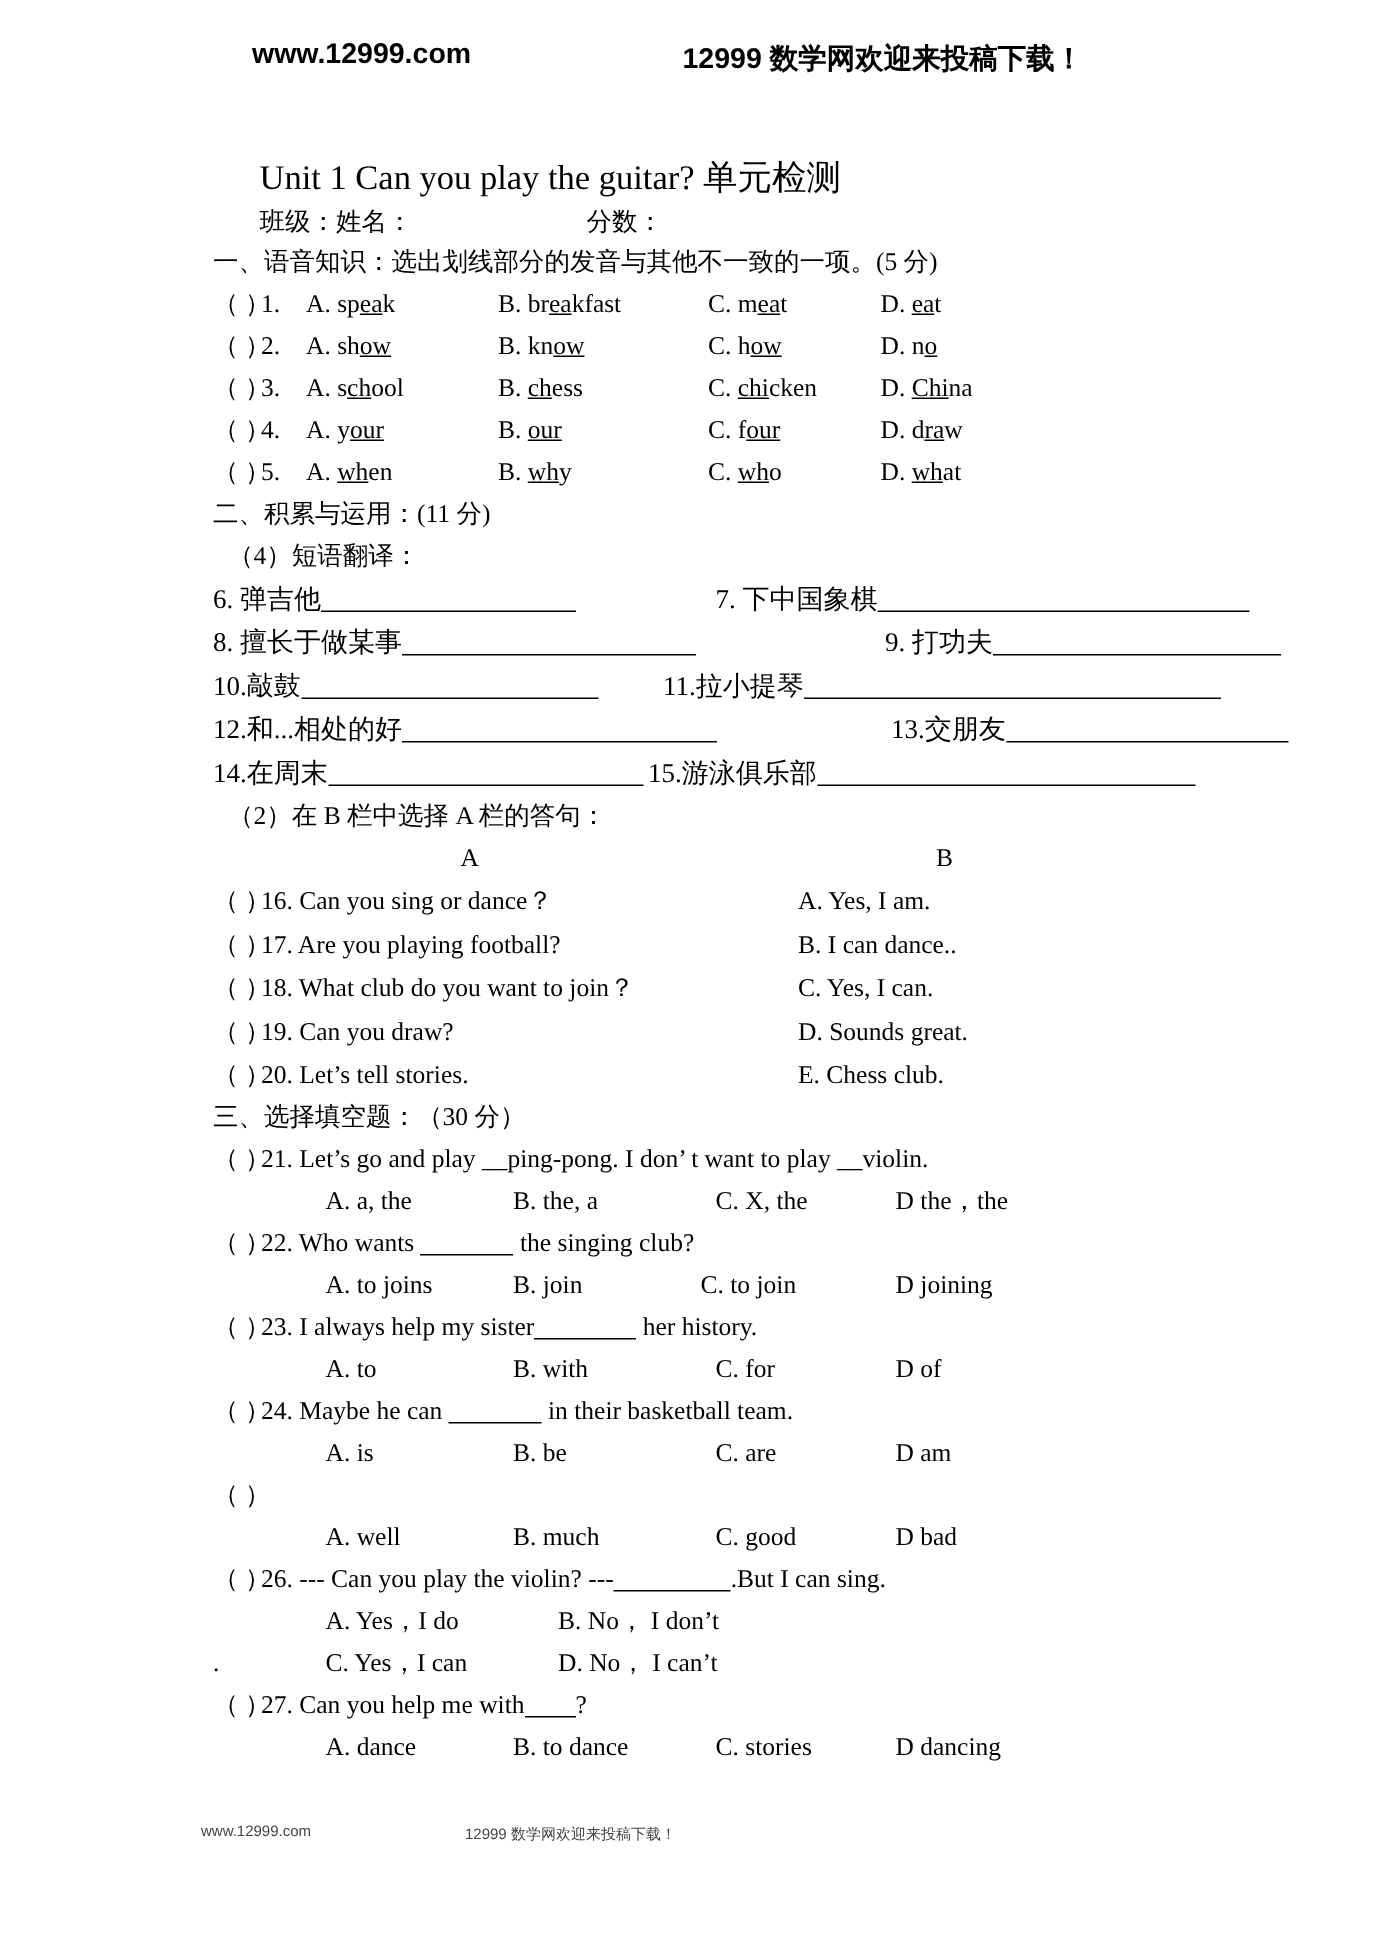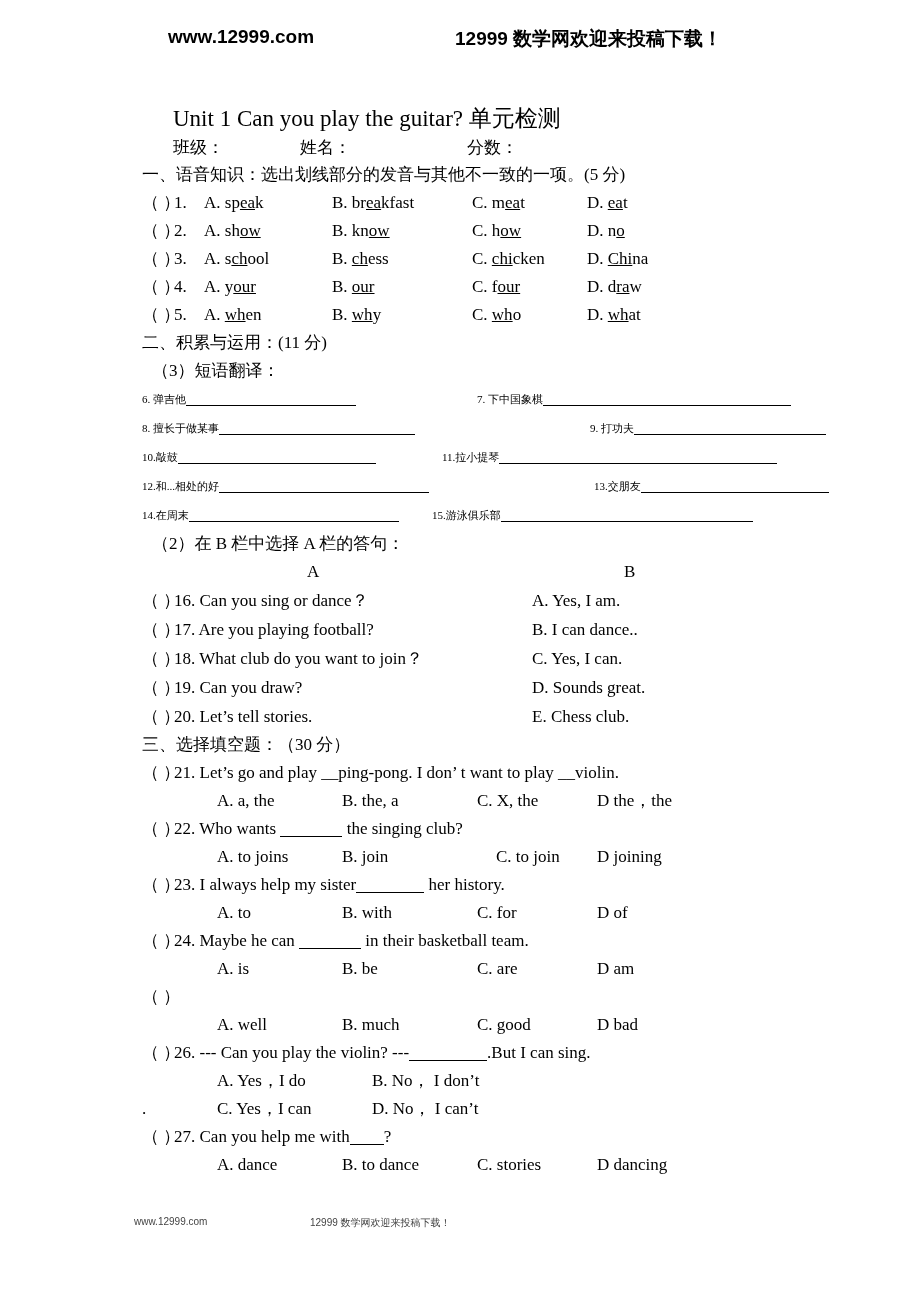--- a/index.html
+++ b/index.html
@@ -92,21 +92,21 @@
   }
 
   .info-line {
     position: relative;
     height: 27px;
     margin-left: 173px;
     font-size: 17px;
     line-height: 27px;
     white-space: nowrap;
   }
-  .info-line span.f2 { margin-left: 76px; }
+  .info-line span.f2 { }
   .info-line span.f3 { margin-left: 116px; }
 
   .section-head {
     margin-left: 142px;
     font-size: 17px;
     line-height: 28px;
     white-space: nowrap;
   }
   .sub-head {
     margin-left: 152px;
@@ -130,21 +130,21 @@
   .pho-row .oB    { position: absolute; left: 190px; }
   .pho-row .oC    { position: absolute; left: 330px; }
   .pho-row .oD    { position: absolute; left: 445px; }
   u { text-decoration: underline; text-underline-offset: 1px; }
 
   
   .trans-row {
     position: relative;
     height: 29px;
     margin-left: 142px;
-    font-size: 11px;
+    font-size: 18px;
     line-height: 29px;
     white-space: nowrap;
   }
   .trans-row .c1 { position: absolute; left: 0; }
   .trans-row .c2 { position: absolute; }
   .blank {
     display: inline-block;
     border-bottom: 1px solid #000;
     height: 17px;
     vertical-align: -3px;
@@ -265,21 +265,21 @@
           <span class="paren">（    ）</span>
           <span class="qn">5.</span>
           <span class="oA">A. <u>wh</u>en</span>
           <span class="oB">B. <u>wh</u>y</span>
           <span class="oC">C. <u>wh</u>o</span>
           <span class="oD">D. <u>wh</u>at</span>
         </div>
       </div>
 
     <div class="section-head">二、积累与运用：(11 分)</div>
-    <div class="sub-head">（3）短语翻译：</div>
+    <div class="sub-head">（4）短语翻译：</div>
 
     <div id="translations">
         <div class="trans-row">
           <span class="c1">6. 弹吉他<span class="blank" style="width:170px"></span></span>
           <span class="c2" style="left:335px">7. 下中国象棋<span class="blank" style="width:248px"></span></span>
         </div>
         <div class="trans-row">
           <span class="c1">8. 擅长于做某事<span class="blank" style="width:196px"></span></span>
           <span class="c2" style="left:448px">9. 打功夫<span class="blank" style="width:192px"></span></span>
         </div>
@@ -345,21 +345,21 @@
           <span class="oC" style="left:335px">C. X, the</span>
           <span class="oD" style="left:455px">D the，the</span>
         </div>
         <div class="mc-q">
           <span class="paren">（    ）</span>
           <span class="qtext">22. Who wants <span class="inline-blank" style="width:62px"></span> the singing club?</span>
         </div>
         <div class="mc-opts">
           <span class="oA" style="left:75px">A. to joins</span>
           <span class="oB" style="left:200px">B. join</span>
-          <span class="oC" style="left:354px">C. to join</span>
+          <span class="oC" style="left:325px">C. to join</span>
           <span class="oD" style="left:455px">D joining</span>
         </div>
         <div class="mc-q">
           <span class="paren">（    ）</span>
           <span class="qtext">23. I always help my sister<span class="inline-blank" style="width:68px"></span> her history.</span>
         </div>
         <div class="mc-opts">
           <span class="oA" style="left:75px">A. to</span>
           <span class="oB" style="left:200px">B. with</span>
           <span class="oC" style="left:335px">C. for</span>

